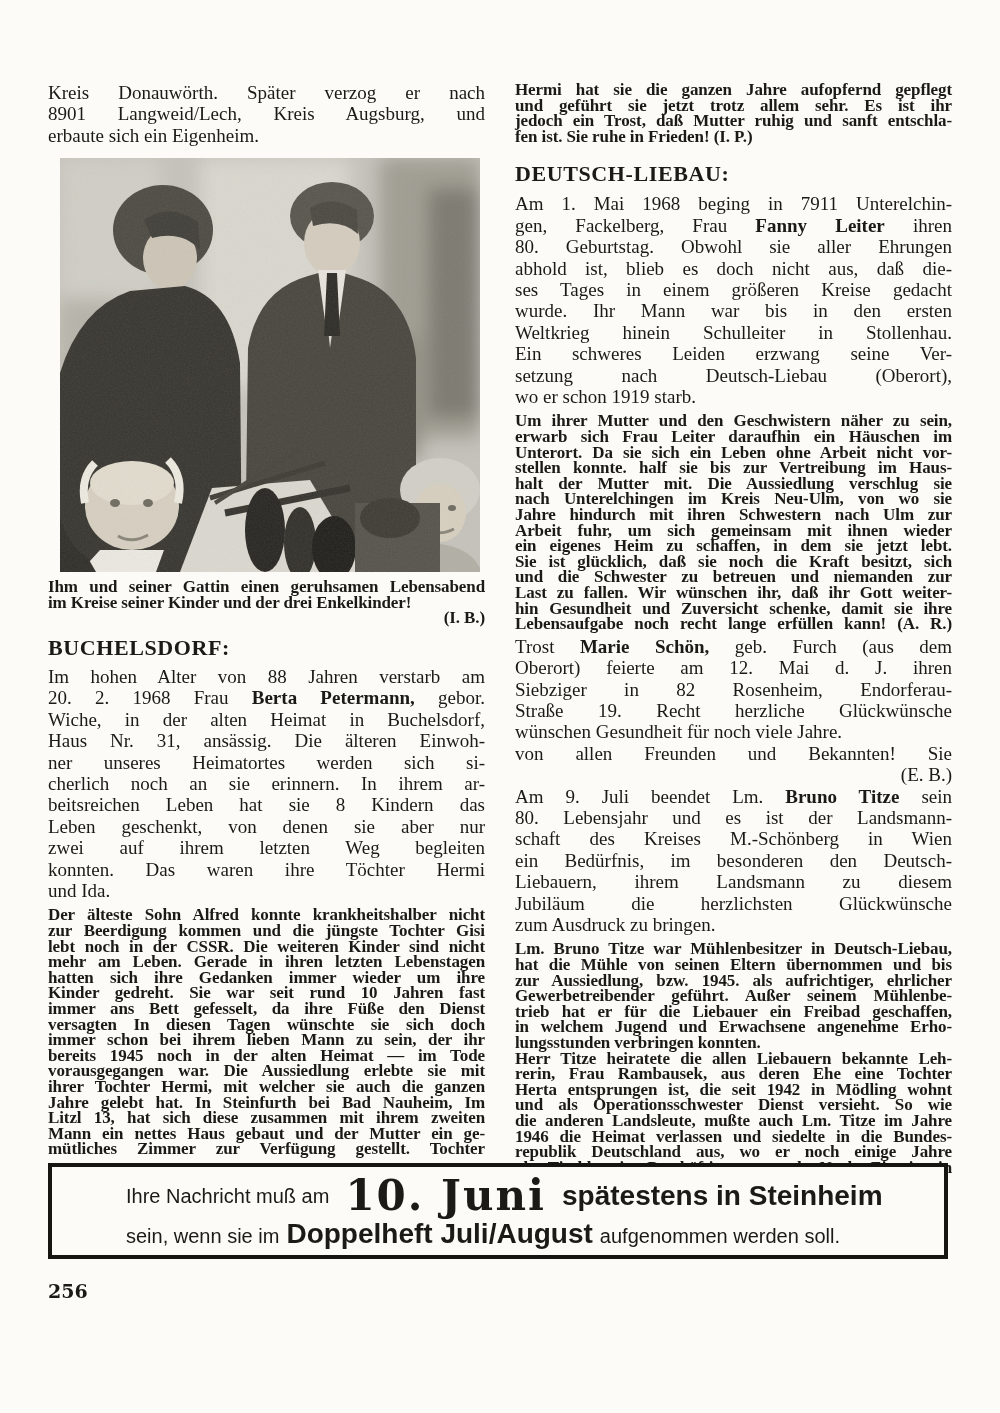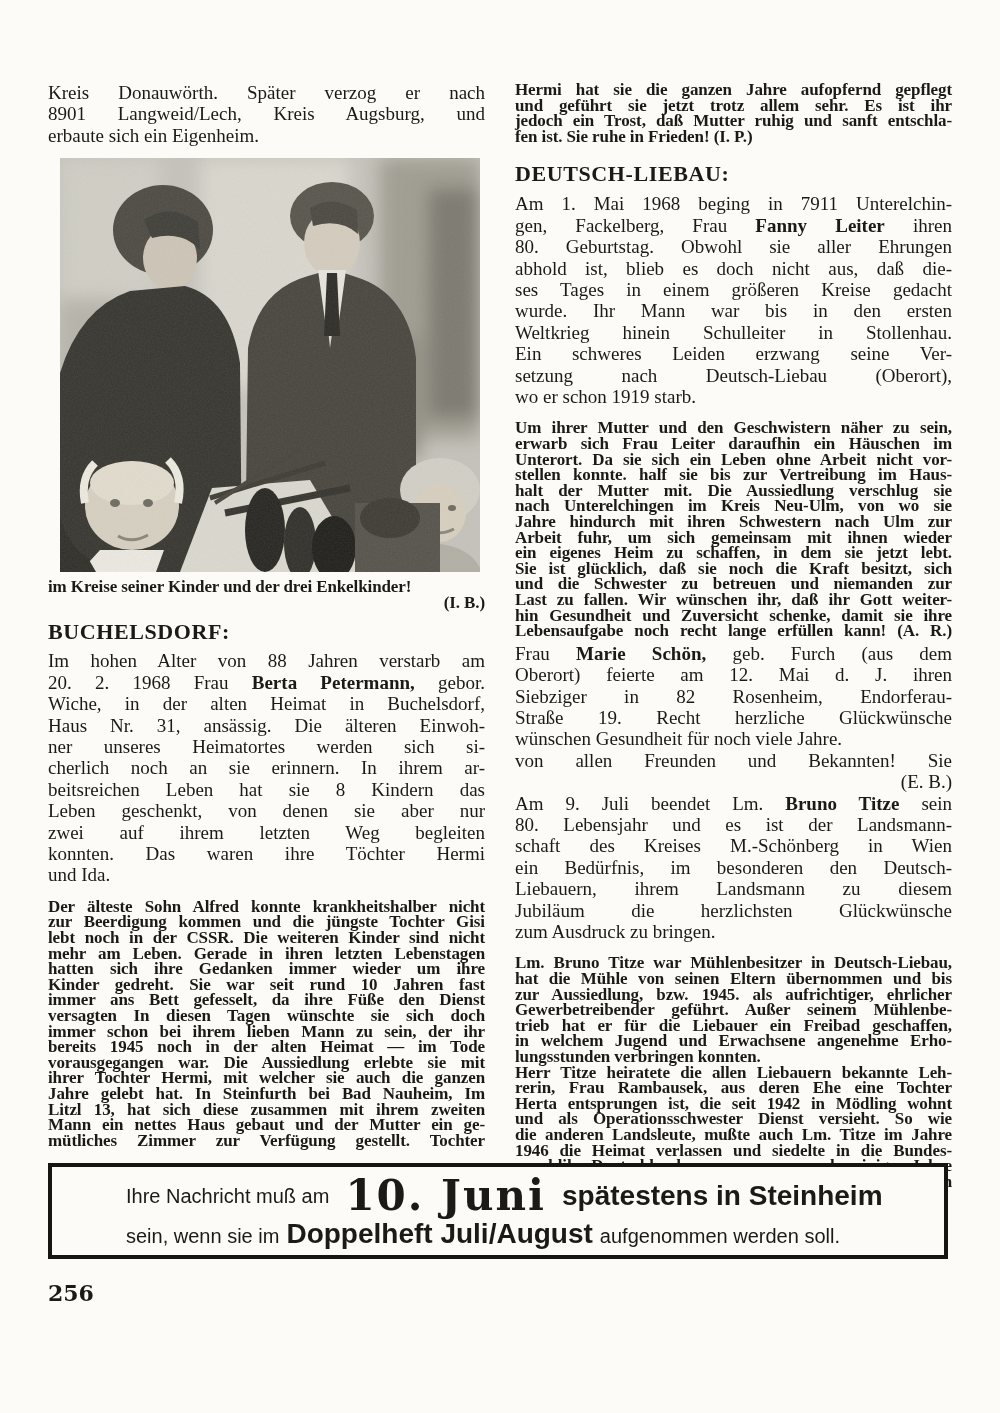--- a/index.html
+++ b/index.html
@@ -12,32 +12,32 @@
   .para.lg{font-size:19px;line-height:21.4px;}
   .para.sm{font-size:17px;line-height:15.6px;font-weight:bold;letter-spacing:-0.1px;}
   .tl{text-align:justify;text-align-last:justify;-moz-text-align-last:justify;white-space:normal;}
   .tl.last{text-align-last:left;-moz-text-align-last:left;}
   .tl.right{text-align:right;text-align-last:right;-moz-text-align-last:right;}
   .heading{font-size:22px;font-weight:bold;letter-spacing:0.6px;margin:0;}
   .left .heading{margin:9px 0 5px 0;}
   .right .heading{margin:17px 0 6px 0;}
   .photo{display:block;width:420px;height:414px;margin:12px 0 7px 12px;}
   .caption{margin-bottom:7px;}
-  .details{margin-top:13px;}
+  .details{margin-top:6px;}
   .gap4{margin-top:4px;}
   .notice{position:absolute;left:48px;top:1163px;width:900px;height:96px;box-sizing:border-box;
           border:4px solid #161511;background:#fcfbf7;}
   .nl1{display:flex;align-items:center;gap:16px;padding:8px 0 0 74px;
        font-family:"Liberation Sans",sans-serif;}
   .nl2{display:flex;align-items:baseline;gap:7px;padding:1px 0 0 74px;font-size:20px;
        font-family:"Liberation Sans",sans-serif;}
   .ns{font-size:20px;font-weight:normal;}
   .nsb{font-size:28px;font-weight:bold;}
   .nd{font-size:42px;font-weight:bold;font-family:"DejaVu Serif",serif;letter-spacing:2px;line-height:1;}
-  .pagenum{position:absolute;left:48px;top:1280px;font-size:22px;font-weight:bold;}
+  .pagenum{position:absolute;left:48px;top:1280px;font-size:19px;font-weight:bold;}
 </style>
 </head>
 <body>
 
 <div class="page">
 
   <div class="col left">
     <div class="para lg">
         <div class="tl"><span>Kreis Donauwörth. Später verzog er nach</span></div>
         <div class="tl"><span>8901 Langweid/Lech, Kreis Augsburg, und</span></div>
@@ -100,20 +100,21 @@
       <path d="M155 345 L240 290" stroke="#45433b" stroke-width="4"></path>
       <ellipse cx="205" cy="372" rx="20" ry="42" fill="#262420"></ellipse>
       <ellipse cx="240" cy="385" rx="16" ry="36" fill="#302e28"></ellipse>
       <ellipse cx="274" cy="390" rx="22" ry="32" fill="#1f1d19"></ellipse>
       <rect x="295" y="345" width="85" height="69" fill="#54524a"></rect>
       <ellipse cx="330" cy="360" rx="30" ry="20" fill="#3c3a33"></ellipse>
       <rect width="420" height="414" filter="url(#grain)" opacity="0.18"></rect>
     </svg>
 
     <div class="para sm caption">
+        <div class="tl"><span>Ihm und seiner Gattin einen geruhsamen Lebensabend</span></div>
         <div class="tl last"><span>im Kreise seiner Kinder und der drei Enkelkinder!</span></div>
         <div class="tl right"><span>(I. B.)</span></div>
       </div>
 
     <h2 class="heading">BUCHELSDORF:</h2>
 
     <div class="para lg">
         <div class="tl"><span>Im hohen Alter von 88 Jahren verstarb am</span></div>
         <div class="tl"><span>20. 2. 1968 Frau </span><b>Berta Petermann,</b><span> gebor.</span></div>
         <div class="tl"><span>Wiche, in der alten Heimat in Buchelsdorf,</span></div>
@@ -181,21 +182,21 @@
         <div class="tl"><span>Arbeit fuhr, um sich gemeinsam mit ihnen wieder</span></div>
         <div class="tl"><span>ein eigenes Heim zu schaffen, in dem sie jetzt lebt.</span></div>
         <div class="tl"><span>Sie ist glücklich, daß sie noch die Kraft besitzt, sich</span></div>
         <div class="tl"><span>und die Schwester zu betreuen und niemanden zur</span></div>
         <div class="tl"><span>Last zu fallen. Wir wünschen ihr, daß ihr Gott weiter-</span></div>
         <div class="tl"><span>hin Gesundheit und Zuversicht schenke, damit sie ihre</span></div>
         <div class="tl"><span>Lebensaufgabe noch recht lange erfüllen kann! (A. R.)</span></div>
       </div>
 
     <div class="para lg gap4">
-        <div class="tl"><span>Frau </span><b>Marie Schön,</b><span> geb. Furch (aus dem</span></div>
+        <div class="tl"><span>Trost </span><b>Marie Schön,</b><span> geb. Furch (aus dem</span></div>
         <div class="tl"><span>Oberort) feierte am 12. Mai d. J. ihren</span></div>
         <div class="tl"><span>Siebziger in 82 Rosenheim, Endorferau-</span></div>
         <div class="tl"><span>Straße 19. Recht herzliche Glückwünsche</span></div>
         <div class="tl last"><span>wünschen Gesundheit für noch viele Jahre.</span></div>
         <div class="tl"><span>von allen Freunden und Bekannten! Sie</span></div>
         <div class="tl right"><span>(E. B.)</span></div>
       </div>
 
     <div class="para lg">
         <div class="tl"><span>Am 9. Juli beendet Lm. </span><b>Bruno Titze</b><span> sein</span></div>

